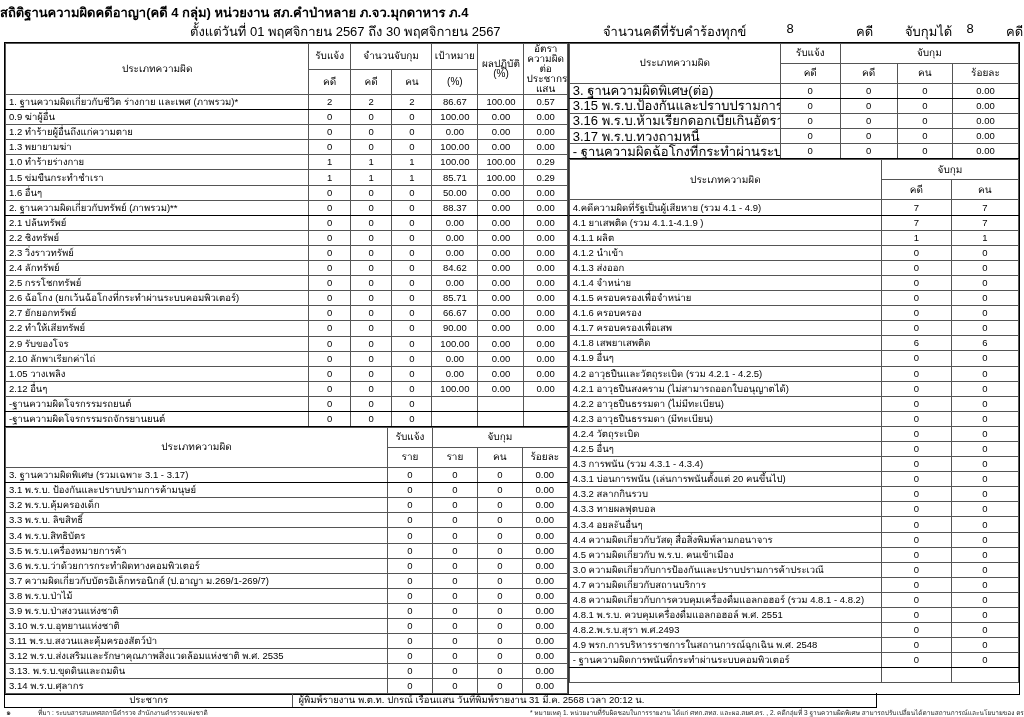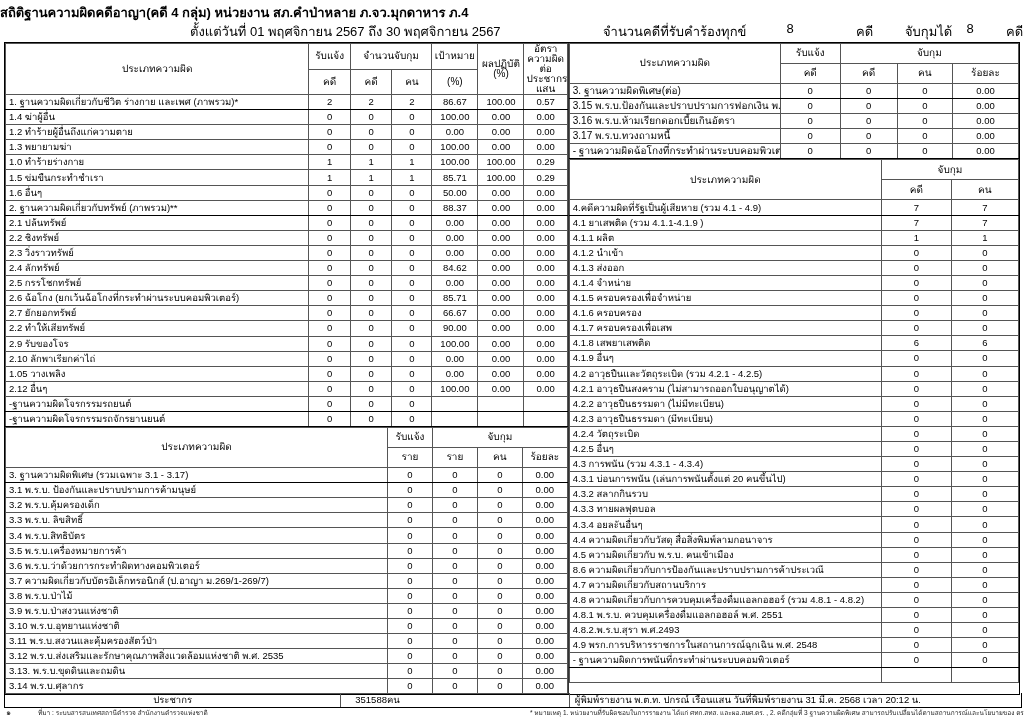--- a/index.html
+++ b/index.html
@@ -19,23 +19,23 @@
   .panel{box-sizing:border-box;}
   .panel.left{width:55.5%;}
   .panel.right{width:44.5%;border-left:1px solid #333;}
   table{border-collapse:collapse;table-layout:fixed;width:100%;}
   th,td{border:1px solid #555;padding:0 2px;font-weight:normal;height:15.1px;line-height:1.05;font-size:9.5px;overflow:hidden;white-space:nowrap;box-sizing:border-box;}
   thead th{text-align:center;font-size:10px;height:20px;}
   thead{border-bottom:1.5px solid #000;}
   td.name{text-align:left;padding-left:3px;}
   td.num{text-align:center;}
   tr.sec td{border-top:1.4px solid #000;border-bottom:1.4px solid #000;}
-  .rt td.name{font-size:10px;}
+  .rt td.name{font-size:13px;}
   .wrap{white-space:normal;line-height:1.0;}
-  .footerrow{position:absolute;left:4px;top:693px;width:1018px;height:15px;border:1.5px solid #000;border-top:none;display:flex;font-size:9.5px;box-sizing:border-box;}
+  .footerrow{position:absolute;left:4px;top:693px;width:873px;height:15px;border:1.5px solid #000;border-top:none;display:flex;font-size:9.5px;box-sizing:border-box;}
   .fc1{width:33%;text-align:center;border-right:1px solid #555;line-height:13px;}
   .fc2{width:22.5%;padding-left:14px;border-right:1px solid #555;line-height:13px;box-sizing:border-box;}
   .fc3{flex:1;padding-left:5px;line-height:13px;}
   .notes{position:absolute;left:0;top:708px;width:1024px;height:9px;font-size:6.5px;color:#222;}
   .mark{position:absolute;left:6px;top:-2px;font-size:8px;}
   .src{position:absolute;left:38px;top:0;}
   .remark{position:absolute;left:530px;top:0;white-space:nowrap;}
 </style>
 </head>
 <body>
@@ -87,21 +87,21 @@
             <tr class="sec">
               <td class="name">1. ฐานความผิดเกี่ยวกับชีวิต ร่างกาย และเพศ (ภาพรวม)*</td>
               <td class="num">2</td>
               <td class="num">2</td>
               <td class="num">2</td>
               <td class="num">86.67</td>
               <td class="num">100.00</td>
               <td class="num">0.57</td>
             </tr>
             <tr>
-              <td class="name">1.4 ฆ่าผู้อื่น</td>
+              <td class="name">0.9 ฆ่าผู้อื่น</td>
               <td class="num">0</td>
               <td class="num">0</td>
               <td class="num">0</td>
               <td class="num">100.00</td>
               <td class="num">0.00</td>
               <td class="num">0.00</td>
             </tr>
             <tr>
               <td class="name">1.2 ทำร้ายผู้อื่นถึงแก่ความตาย</td>
               <td class="num">0</td>
@@ -608,21 +608,21 @@
               <td class="name">4.4 ความผิดเกี่ยวกับวัสดุ สื่อสิ่งพิมพ์ลามกอนาจาร</td>
               <td class="num">0</td>
               <td class="num">0</td>
             </tr>
             <tr>
               <td class="name">4.5 ความผิดเกี่ยวกับ พ.ร.บ. คนเข้าเมือง</td>
               <td class="num">0</td>
               <td class="num">0</td>
             </tr>
             <tr>
-              <td class="name">8.6 ความผิดเกี่ยวกับการป้องกันและปราบปรามการค้าประเวณี</td>
+              <td class="name">3.0 ความผิดเกี่ยวกับการป้องกันและปราบปรามการค้าประเวณี</td>
               <td class="num">0</td>
               <td class="num">0</td>
             </tr>
             <tr>
               <td class="name">4.7 ความผิดเกี่ยวกับสถานบริการ</td>
               <td class="num">0</td>
               <td class="num">0</td>
             </tr>
             <tr>
               <td class="name">4.8 ความผิดเกี่ยวกับการควบคุมเครื่องดื่มแอลกอฮอร์ (รวม 4.8.1 - 4.8.2)</td>
@@ -654,21 +654,20 @@
               <td class="num"></td>
               <td class="num"></td>
             </tr>
           </tbody>
       </table>
     </div>
   </div>
 
   <div class="footerrow">
     <div class="fc1">ประชากร</div>
-    <div class="fc2">351588คน</div>
     <div class="fc3">ผู้พิมพ์รายงาน พ.ต.ท. ปกรณ์ เรือนแสน วันที่พิมพ์รายงาน 31 มี.ค. 2568  เวลา 20:12 น.</div>
   </div>
 
   <div class="notes">
     <span class="mark">๑</span>
     <span class="src">ที่มา : ระบบสารสนเทศสถานีตำรวจ สำนักงานตำรวจแห่งชาติ</span>
     <span class="remark">* หมายเหตุ   1. หน่วยงานที่รับผิดชอบในการรายงาน ได้แก่ ศทก.สทส. และผอ.สยศ.ตร. , 2. คดีกลุ่มที่ 3 ฐานความผิดพิเศษ สามารถปรับเปลี่ยนได้ตามสถานการณ์และนโยบายของ ตร.</span>
   </div>
 
 </div>

